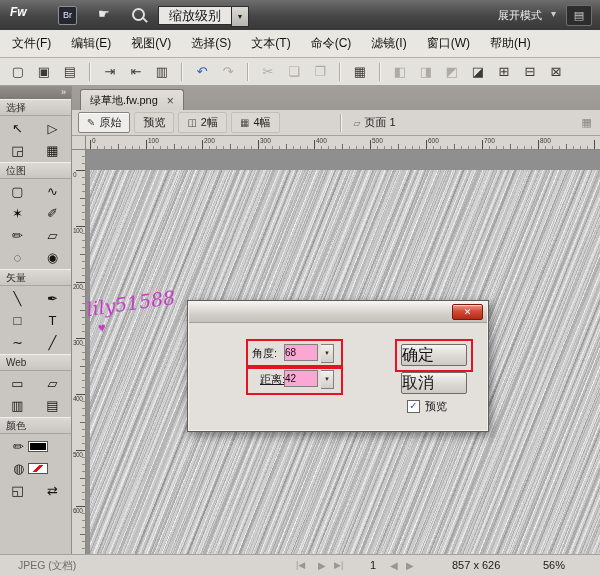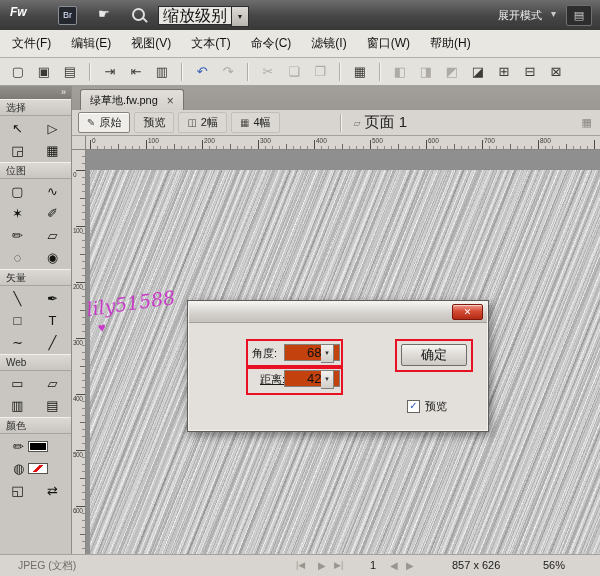--- a/index.html
+++ b/index.html
@@ -9,21 +9,21 @@
   
   .titlebar{position:absolute;left:0;top:0;width:600px;height:30px;
     background:linear-gradient(#6d6d6d,#454545 55%,#383838);border-bottom:1px solid #1f1f1f;}
   .fw-logo{position:absolute;left:10px;top:5px;color:#fff;font-size:12px;font-weight:bold;font-style:italic;}
   .br-badge{position:absolute;left:58px;top:6px;width:17px;height:17px;background:#24282e;
     border:1px solid #8a8f96;color:#dfe6ff;font-size:9px;line-height:17px;text-align:center;border-radius:2px;}
   .tb-hand{position:absolute;left:98px;top:6px;color:#e8e8e8;font-size:13px;}
   .tb-mag{position:absolute;left:132px;top:8px;width:9px;height:9px;border:2px solid #e0e0e0;border-radius:50%;}
   .tb-mag::after{content:"";position:absolute;left:8px;top:9px;width:6px;height:2px;background:#e0e0e0;transform:rotate(45deg);}
   .zoom-dd{position:absolute;left:158px;top:6px;width:72px;height:17px;background:#e9e7e3;
-    border:1px solid #2c2c2c;color:#111;font-size:16px;line-height:17px;text-align:center;}
+    border:1px solid #2c2c2c;color:#111;font-size:13px;line-height:17px;text-align:center;}
   .zoom-dd-arrow{position:absolute;left:231px;top:6px;width:16px;height:19px;background:linear-gradient(#dddad5,#b9b6b1);
     border:1px solid #2c2c2c;color:#222;font-size:7px;line-height:19px;text-align:center;}
   .expand-mode{position:absolute;right:58px;top:8px;color:#eee;font-size:11px;}
   .expand-arrow{position:absolute;right:44px;top:8px;color:#ccc;font-size:10px;}
   .panel-btn{position:absolute;right:8px;top:5px;width:24px;height:19px;background:#2d2d2d;border:1px solid #6f6f6f;
     color:#c9c9c9;font-size:11px;line-height:19px;text-align:center;border-radius:2px;}
   
   .menubar{position:absolute;left:0;top:30px;width:600px;height:28px;background:#e9e7e2;
     border-bottom:1px solid #b3b0ab;display:flex;align-items:center;padding-left:2px;box-sizing:border-box;}
   .menu-item{padding:0 10px;font-size:12px;color:#111;line-height:27px;}
@@ -55,21 +55,21 @@
   .doc-tab-close{margin-left:9px;color:#444;font-size:12px;line-height:1;}
   
   .modebar{position:absolute;left:72px;top:110px;width:528px;height:26px;background:#d8d5d0;
     border-bottom:1px solid #a5a29d;display:flex;align-items:center;padding-left:6px;box-sizing:border-box;gap:4px;}
   .mode-btn{height:19px;display:inline-flex;align-items:center;gap:4px;padding:0 8px;font-size:11px;color:#222;
     border:1px solid #c2bfba;background:#dbd8d3;border-radius:2px;}
   .mode-btn.selected{background:#eeede9;border-color:#86837e;box-shadow:inset 0 1px 0 #fff;}
   .mode-glyph{font-size:10px;color:#4c4a45;}
   .mode-sep{width:1px;height:18px;background:#aeaba6;border-right:1px solid #f2f1ee;margin-left:56px;margin-right:8px;}
   .page-icon{font-size:9px;color:#6b6964;}
-  .page-label{font-size:15px;color:#222;}
+  .page-label{font-size:11px;color:#222;}
   .page-options{position:absolute;right:8px;top:6px;font-size:11px;color:#8a8781;}
   
   .ruler-corner{position:absolute;left:72px;top:136px;width:14px;height:14px;background:#d8d5d0;
     border-right:1px solid #8a8783;border-bottom:1px solid #8a8783;box-sizing:border-box;}
   .hruler{position:absolute;left:86px;top:136px;width:514px;height:14px;background-color:#d8d5d0;
     border-bottom:1px solid #8a8783;box-sizing:border-box;
     background-image:
       linear-gradient(to right,#4e4b47 0 1px,rgba(0,0,0,0) 1px),
       linear-gradient(to right,#6b6864 0 1px,rgba(0,0,0,0) 1px),
       linear-gradient(to right,#8f8c88 0 1px,rgba(0,0,0,0) 1px);
@@ -100,27 +100,27 @@
   
   .dialog{position:absolute;left:187px;top:300px;width:300px;height:130px;background:#e3e0db;
     border:1px solid #5f5d58;box-shadow:2px 3px 9px rgba(0,0,0,.45), inset 0 0 0 1px #f3f2ef;z-index:10;}
   .dialog-titlebar{position:absolute;left:1px;top:1px;right:1px;height:20px;
     background:linear-gradient(#f5f4f2,#d3d0cb 60%,#c5c2bd);border-bottom:1px solid #a39f9a;}
   .dialog-close{position:absolute;right:5px;top:3px;width:29px;height:14px;
     background:linear-gradient(#f09a8c,#d44b35 45%,#b32a15);border:1px solid #7e180a;border-radius:2px;
     color:#fff;font-size:9px;font-weight:bold;line-height:14px;text-align:center;
     box-shadow:inset 0 1px 0 rgba(255,255,255,.55);}
   .dlg-label{position:absolute;font-size:11px;color:#1a1a1a;}
-  .dlg-field{position:absolute;width:32px;height:15px;background:#c2410c;border:1px solid #82807a;
-    font-size:13px;line-height:15px;padding-left:22px;color:#111;}
+  .dlg-field{position:absolute;width:32px;height:15px;background:#f9a8d4;border:1px solid #82807a;
+    font-size:10px;line-height:15px;padding-left:0;color:#111;}
   .dlg-spinner{position:absolute;width:12px;height:17px;background:linear-gradient(#f2f1ee,#d2cfca);
     border:1px solid #82807a;border-left:none;color:#333;font-size:6px;line-height:17px;text-align:center;}
   .annotation{position:absolute;border:2px solid #e81123;pointer-events:none;}
   .dlg-btn{position:absolute;width:64px;height:20px;background:linear-gradient(#f5f4f2,#dcd9d4 55%,#cdcac5);
-    border:1px solid #6e6c66;border-radius:2px;font-size:13px;line-height:19px;text-align:center;color:#111;}
+    border:1px solid #6e6c66;border-radius:2px;font-size:16px;line-height:19px;text-align:left;color:#111;}
   .dlg-checkbox{position:absolute;left:219px;top:99px;width:11px;height:11px;background:#fff;border:1px solid #66645f;
     color:#2a56c6;font-size:10px;font-weight:bold;line-height:10px;text-align:center;}
   .dlg-checkbox-label{position:absolute;left:237px;top:98px;font-size:11px;color:#1a1a1a;}
   
   .statusbar{position:absolute;left:0;top:554px;width:600px;height:22px;background:#d8d5d0;
     border-top:1px solid #a5a29d;box-sizing:border-box;font-size:11px;}
   .statusbar span{position:absolute;line-height:21px;}
   .sb-format{left:18px;color:#6e6c67;font-size:10.5px;}
   .sb-first{left:296px;color:#9a968f;font-size:9px;}
   .sb-play{left:318px;color:#9a968f;font-size:10px;}
@@ -145,20 +145,21 @@
     <span class="zoom-dd-arrow">▼</span>
     <span class="expand-mode">展开模式</span>
     <span class="expand-arrow">▾</span>
     <span class="panel-btn">▤</span>
   </div>
 
   <div class="menubar">
       <div class="menu-item">文件(F)</div>
       <div class="menu-item">编辑(E)</div>
       <div class="menu-item">视图(V)</div>
+      <div class="menu-item">选择(S)</div>
       <div class="menu-item">文本(T)</div>
       <div class="menu-item">命令(C)</div>
       <div class="menu-item">滤镜(I)</div>
       <div class="menu-item">窗口(W)</div>
       <div class="menu-item">帮助(H)</div>
     </div>
 
   <div class="toolbar">
       <div class="tb-btn">▢</div>
       <div class="tb-btn">▣</div>
@@ -355,20 +356,21 @@
     <div class="dlg-spinner" style="left:133px;top:43px;">▼</div>
     <div class="annotation" style="left: 58px; top: 38px; width: 93px; height: 26px; border-color: rgb(232, 17, 35);"></div>
 
     <div class="dlg-label" style="left:72px;top:71px;text-decoration:underline;">距离:</div>
     <div class="dlg-field" style="left:96px;top:69px;">42</div>
     <div class="dlg-spinner" style="left:133px;top:69px;">▼</div>
     <div class="annotation" style="left: 58px; top: 64px; width: 93px; height: 26px; border-color: rgb(232, 17, 35);"></div>
 
     <div class="dlg-btn" style="left:213px;top:43px;">确定</div>
     <div class="annotation" style="left: 207px; top: 38px; width: 74px; height: 29px; border-color: rgb(232, 17, 35);"></div>
+    <div class="dlg-btn" style="left:213px;top:71px;">取消</div>
 
     <div class="dlg-checkbox">✓</div>
     <div class="dlg-checkbox-label">预览</div>
   </div>
 
   <div class="statusbar">
     <span class="sb-format">JPEG (文档)</span>
     <span class="sb-first">|◀</span>
     <span class="sb-play">▶</span>
     <span class="sb-last">▶|</span>

